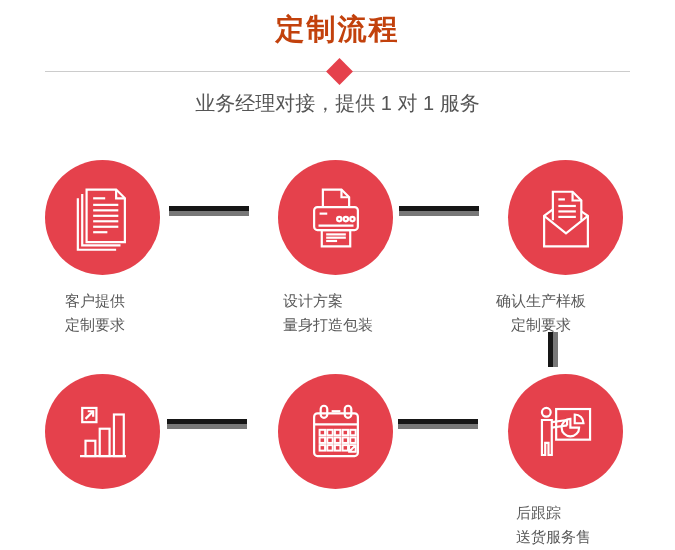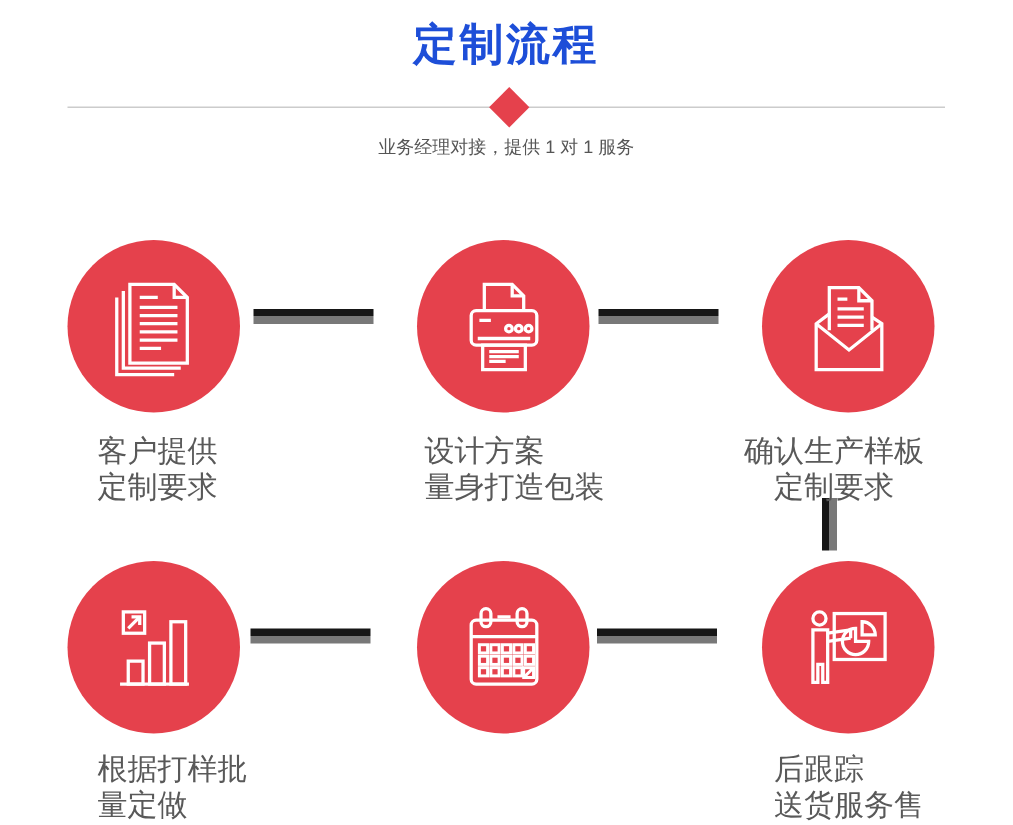--- a/index.html
+++ b/index.html
@@ -2,42 +2,42 @@
 <html><head>
 <meta charset="utf-8">
 <style>
   html,body{margin:0;padding:0;background:#fff;}
   .stage{
     position:relative;width:675px;height:550px;background:#ffffff;
     font-family:"Liberation Sans","DejaVu Sans",sans-serif;overflow:hidden;
   }
   .title{
     position:absolute;top:10px;left:0;width:100%;text-align:center;
-    font-size:29px;font-weight:bold;color:#1d4ed8;letter-spacing:2px;margin:0;
+    font-size:29px;font-weight:bold;color:#c2410c;letter-spacing:2px;margin:0;
   }
   .divider{
     position:absolute;top:71px;left:45px;width:585px;height:1px;background:#cccccc;
   }
   .diamond{
     position:absolute;top:62px;left:330px;width:19px;height:19px;
     background:#e5414c;transform:rotate(45deg);
   }
   .subtitle{
     position:absolute;top:90px;left:0;width:100%;text-align:center;
-    font-size:12px;color:#555555;
+    font-size:20px;color:#555555;
   }
   .circle{
     position:absolute;width:115px;height:115px;border-radius:50%;
     background:#e5414c;display:flex;align-items:center;justify-content:center;
   }
   .circle svg{display:block;}
   .c1{left:45px;top:160px;}  .c2{left:278px;top:160px;}  .c3{left:508px;top:160px;}
   .c4{left:45px;top:374px;}  .c5{left:278px;top:374px;}  .c6{left:508px;top:374px;}
   .step-label{
-    position:absolute;font-size:20px;color:#595959;line-height:24px;text-align:left;
+    position:absolute;font-size:15px;color:#595959;line-height:24px;text-align:left;
   }
   .l1{left:65px;top:289px;}  .l2{left:283px;top:289px;}  .l3{left:496px;top:289px;text-align:center;}
   .l4{left:65px;top:501px;}  .l5{left:283px;top:501px;}  .l6{left:516px;top:501px;}
   .hbar{
     position:absolute;height:10px;width:80px;
     background:linear-gradient(to bottom,#161616 0%,#161616 50%,#787878 50%,#787878 100%);
   }
   .h1a{left:169px;top:206px;} .h1b{left:399px;top:206px;}
   .h2a{left:167px;top:419px;} .h2b{left:398px;top:419px;}
   .vbar{
@@ -126,24 +126,20 @@
     <svg class="icon" width="70" height="70" viewBox="0 0 64 64">
       <line x1="11" y1="54" x2="53" y2="54"></line>
       <rect x="16" y="40" width="9" height="14"></rect>
       <rect x="29" y="29" width="9" height="25"></rect>
       <rect x="42" y="16" width="9" height="38"></rect>
       <rect x="13" y="10" width="13" height="13"></rect>
       <line x1="16" y1="20" x2="23" y2="13"></line>
       <path d="M18 13 H23 V18"></path>
     </svg>
   </div>
-  <div class="step-label l4">
-    <div>根据打样批</div>
-    <div>量定做</div>
-  </div>
 
   <div class="circle c5">
     <svg class="icon" width="70" height="70" viewBox="0 0 64 64">
       <rect x="12" y="15" width="40" height="39" rx="3"></rect>
       <line x1="12" y1="25" x2="52" y2="25"></line>
       <rect x="18" y="8" width="6" height="11" rx="3"></rect>
       <rect x="40" y="8" width="6" height="11" rx="3"></rect>
       <line x1="28" y1="13" x2="36" y2="13"></line>
       <g stroke-width="1.8">
         <rect x="17" y="30" width="5" height="5"></rect>

